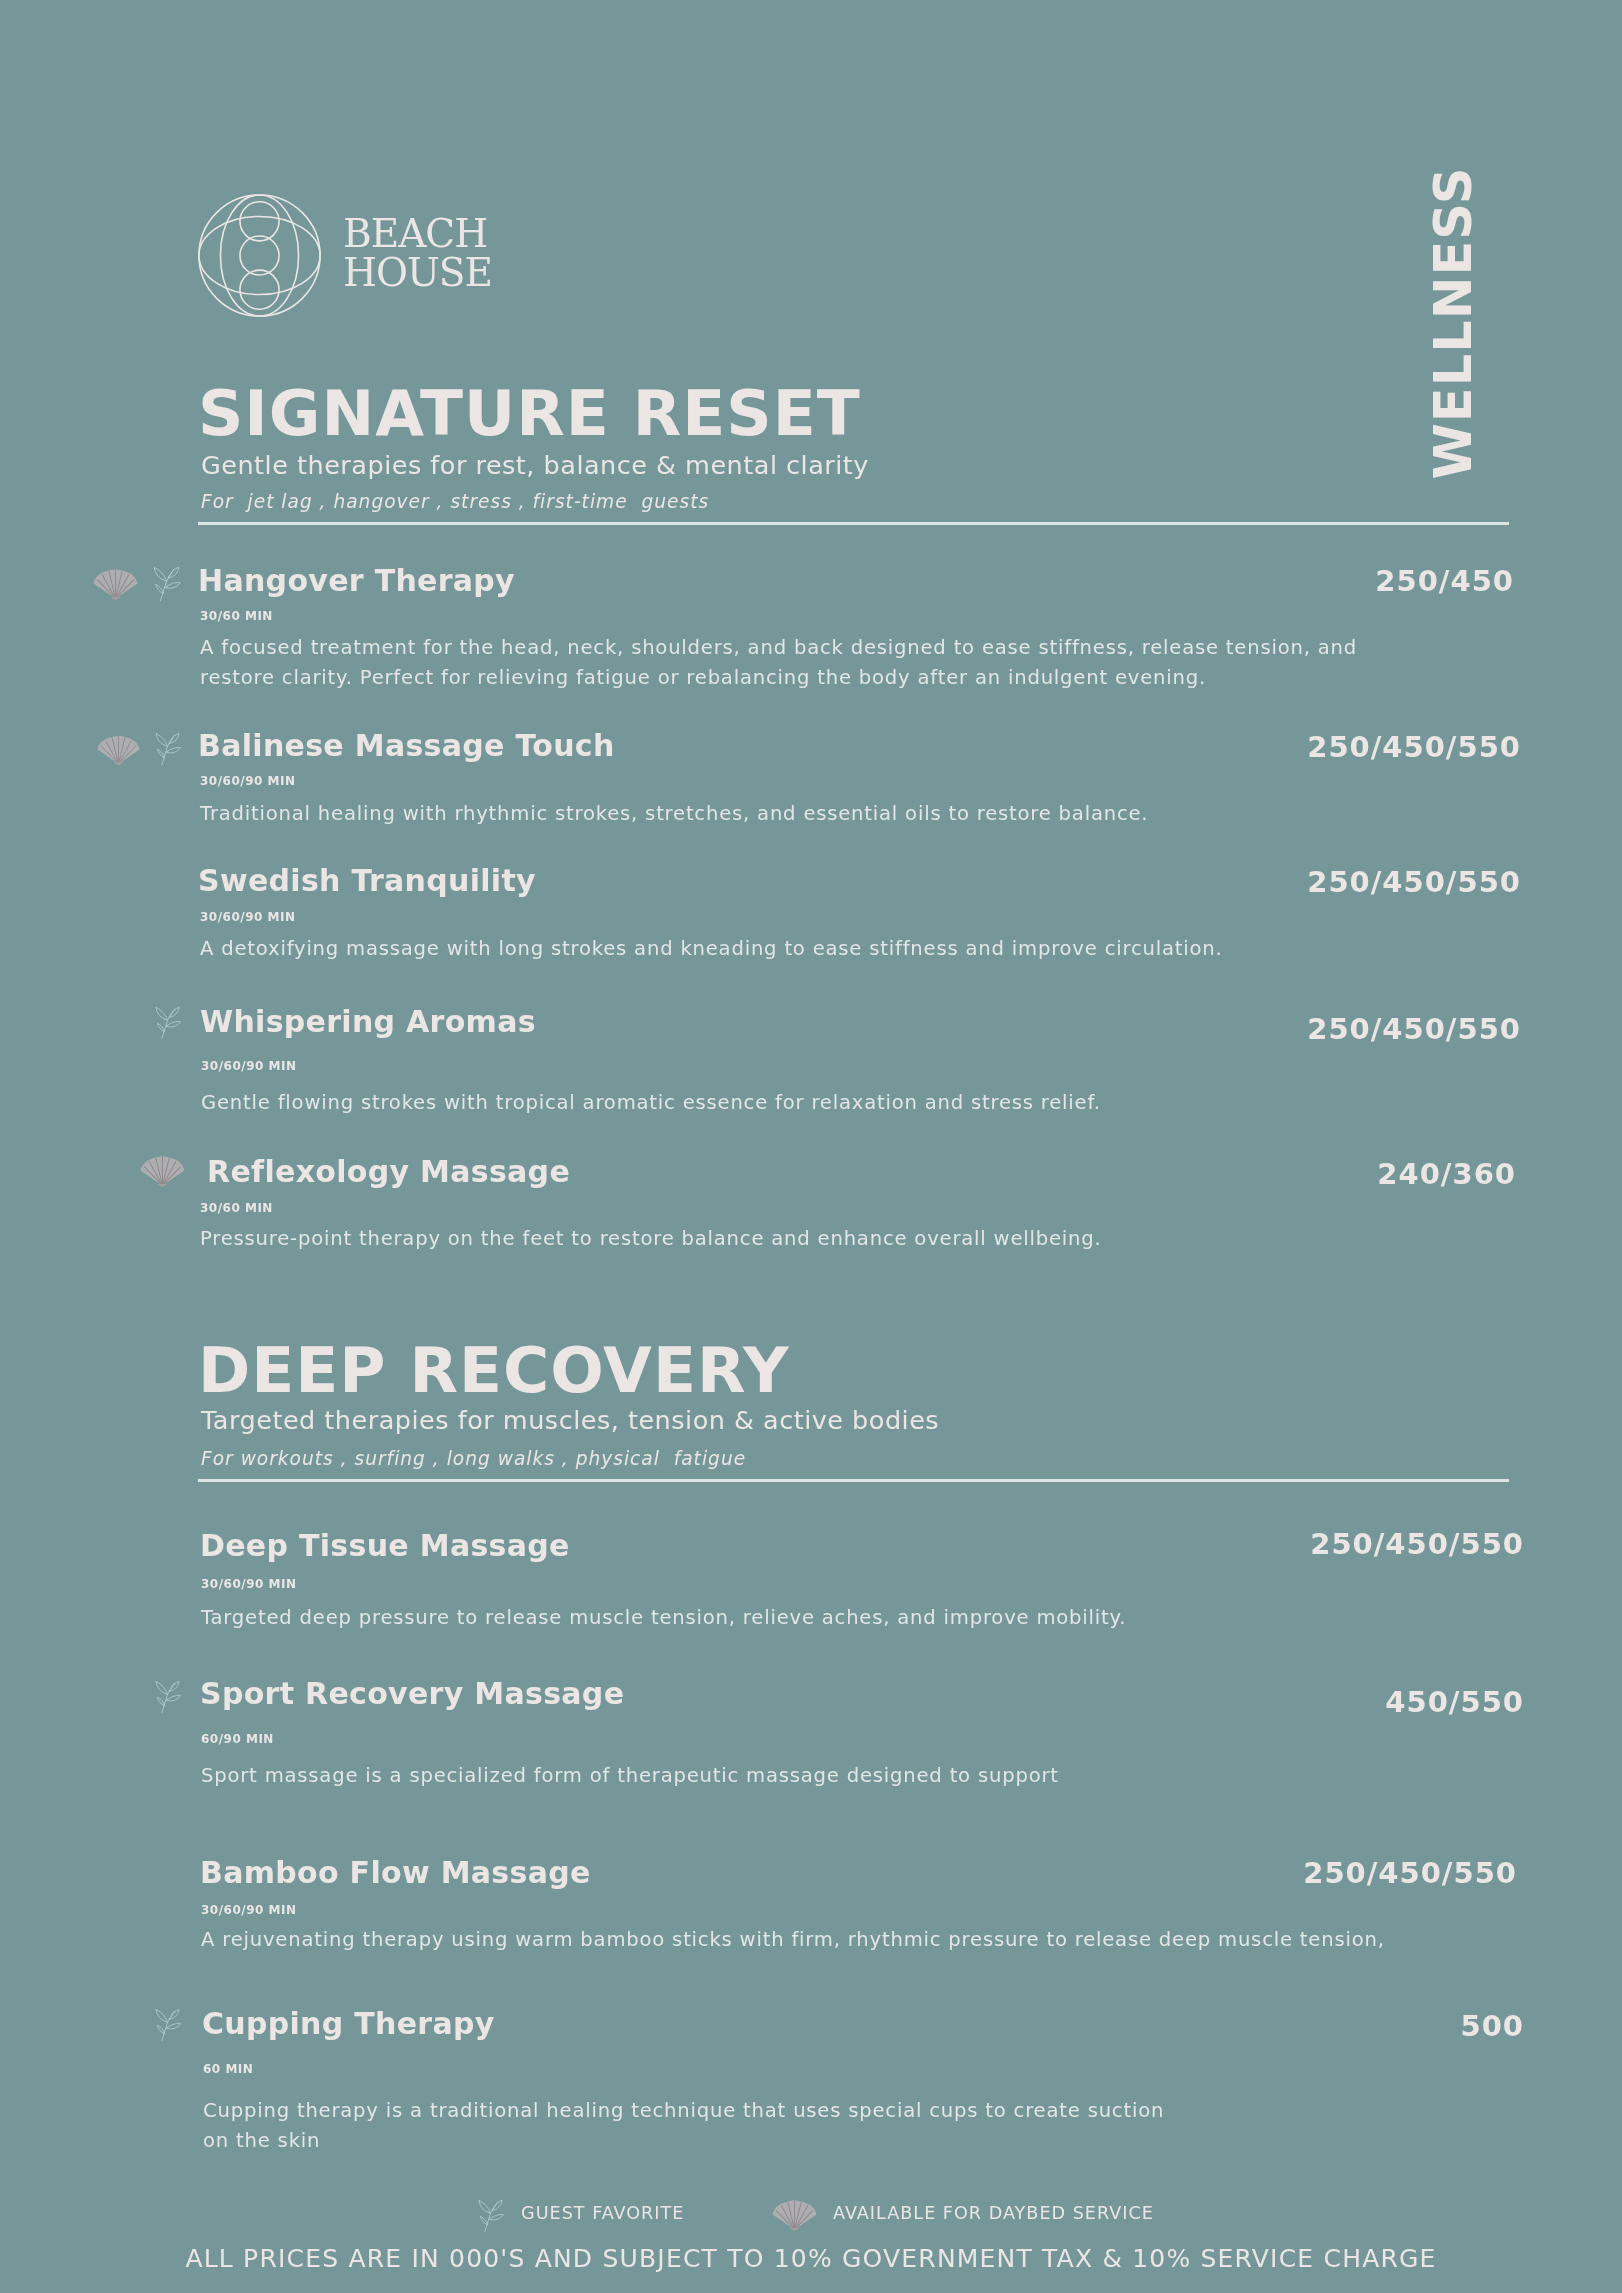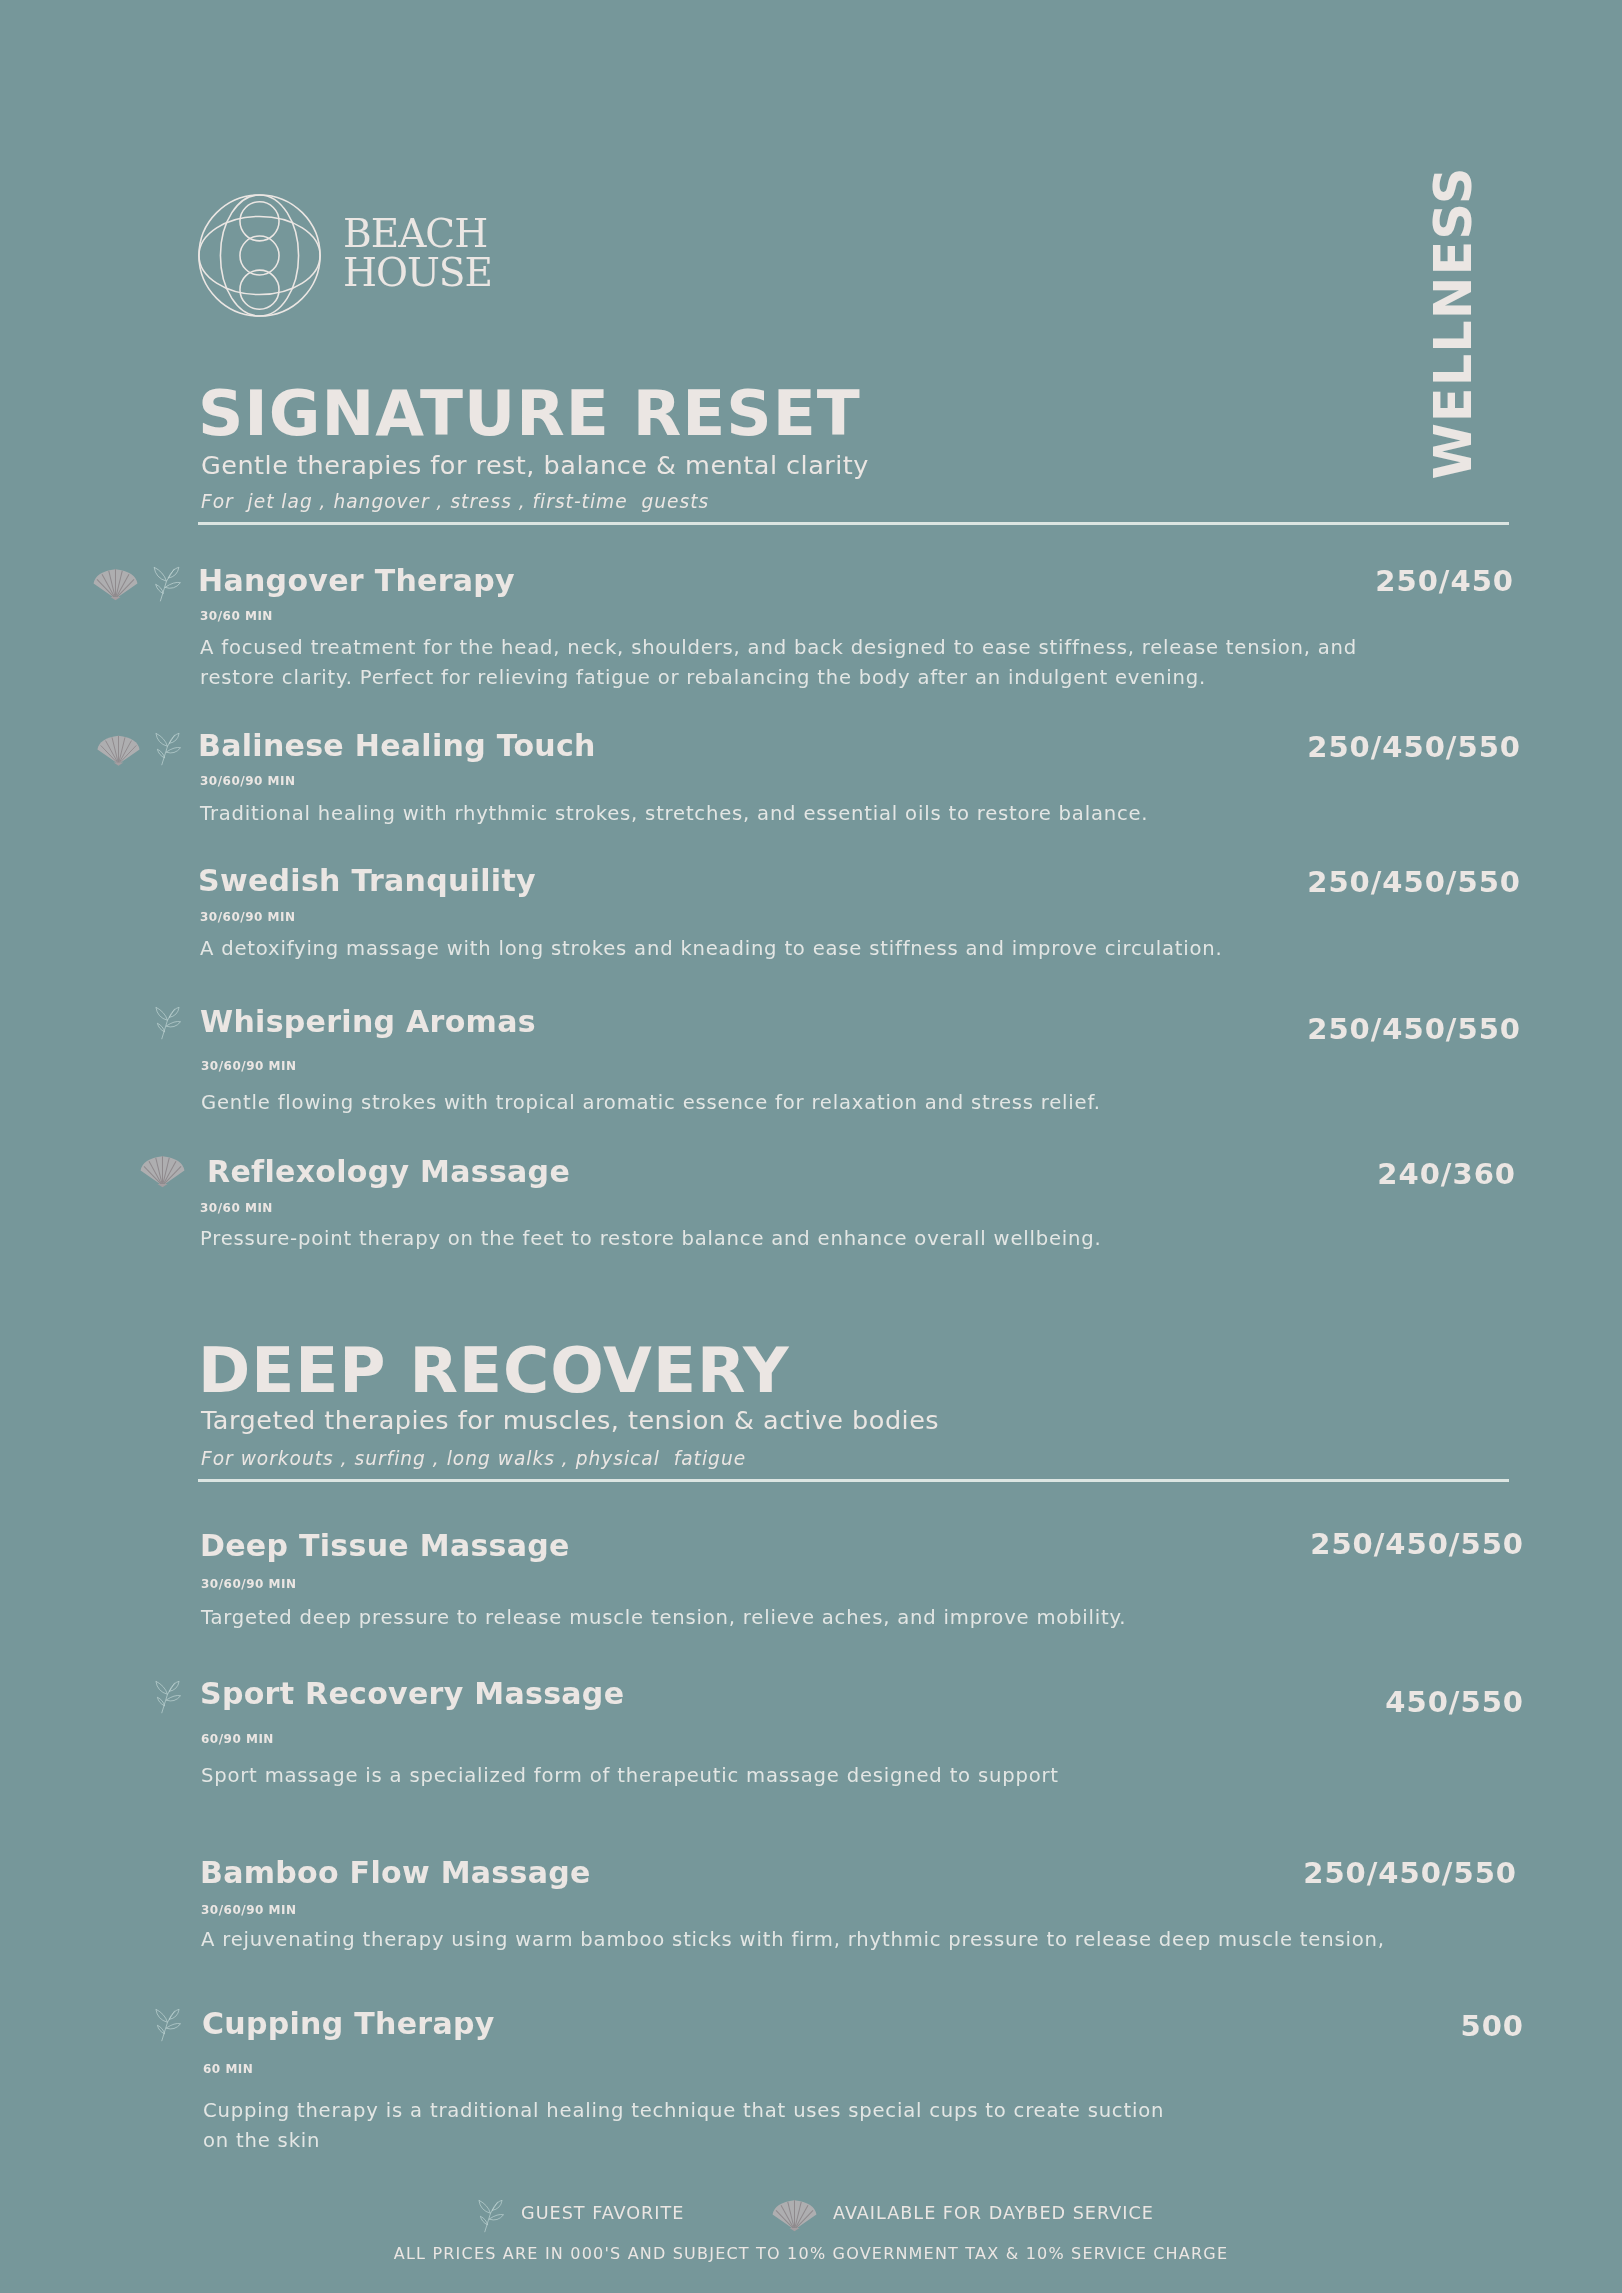--- a/index.html
+++ b/index.html
@@ -23,21 +23,21 @@
   .sec-sub { font-size:25.5px; line-height:1; letter-spacing:0.5px; color:#ebe6e3; }
   .sec-note { font-size:18.6px; font-style:italic; line-height:1; letter-spacing:1px; color:#ebe6e3; }
   .rule { height:2.9px; background:#dce5e2; left:198px; width:1311px; }
 
   .item-name { font-size:30px; font-weight:bold; line-height:1; letter-spacing:0.3px; color:#ebe6e3; }
   .item-dur { font-size:12px; font-weight:bold; line-height:1; letter-spacing:0.5px; color:#ebe6e3; }
   .item-desc { font-size:19.6px; line-height:30px; letter-spacing:0.8px; color:#e3e6e4; width:1176px; }
   .price { font-size:29px; font-weight:bold; letter-spacing:1px; line-height:1; text-align:right; right:101px; color:#ebe6e3; }
 
   .footer-legend { font-size:17.6px; letter-spacing:1px; line-height:1; color:#ebe6e3; }
-  .footer-note { font-size:16px; letter-spacing:1.2px; line-height:1; width:1622px; left:0; text-align:center; color:#ebe6e3; }
+  .footer-note { font-size:25px; letter-spacing:1.2px; line-height:1; width:1622px; left:0; text-align:center; color:#ebe6e3; }
   svg { display:block; }
 </style>
 </head>
 <body>
 
 <svg width="0" height="0" style="position:absolute">
   <defs>
     <symbol id="shell" viewBox="0 0 60 40">
       <path d="M30 38 L4 20 Q6 6 30 3 Q54 6 56 20 Z" fill="#b9b2b4" opacity="0.85"></path>
       <g stroke="#8f8a8d" stroke-width="1.2" fill="none">
@@ -102,21 +102,21 @@
   <div>restore clarity. Perfect for relieving fatigue or rebalancing the body after an indulgent evening.</div>
 </div>
 <div class="abs price" style="top:567px;right:108px;">250/450</div>
 
 <svg class="abs" style="left:94px;top:733px;" width="49" height="33" viewBox="0 0 50 34">
     <use href="#shell"></use>
   </svg>
 <svg class="abs" style="left:153px;top:729px;" width="29" height="39" viewBox="0 0 30 40">
     <use href="#leaf"></use>
   </svg>
-<div class="abs item-name" style="left:198px;top:731px;">Balinese Healing Touch</div>
+<div class="abs item-name" style="left:198px;top:731px;">Balinese Massage Touch</div>
 <div class="abs item-dur" style="left:200px;top:775px;">30/60/90 MIN</div>
 <div class="abs item-desc" style="left:200px;top:799px;">
   <div>Traditional healing with rhythmic strokes, stretches, and essential oils to restore balance.</div>
 </div>
 <div class="abs price" style="top:733px;">250/450/550</div>
 
 <div class="abs item-name" style="left:198px;top:866px;">Swedish Tranquility</div>
 <div class="abs item-dur" style="left:200px;top:911px;">30/60/90 MIN</div>
 <div class="abs item-desc" style="left:200px;top:934px;">
   <div>A detoxifying massage with long strokes and kneading to ease stiffness and improve circulation.</div>

